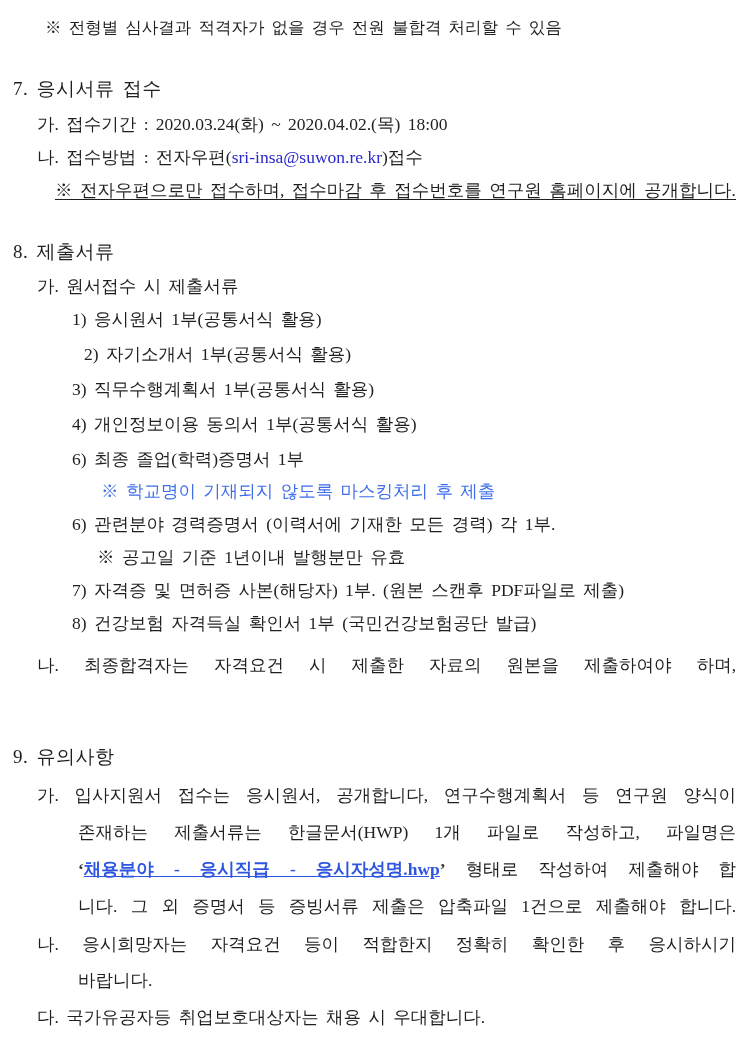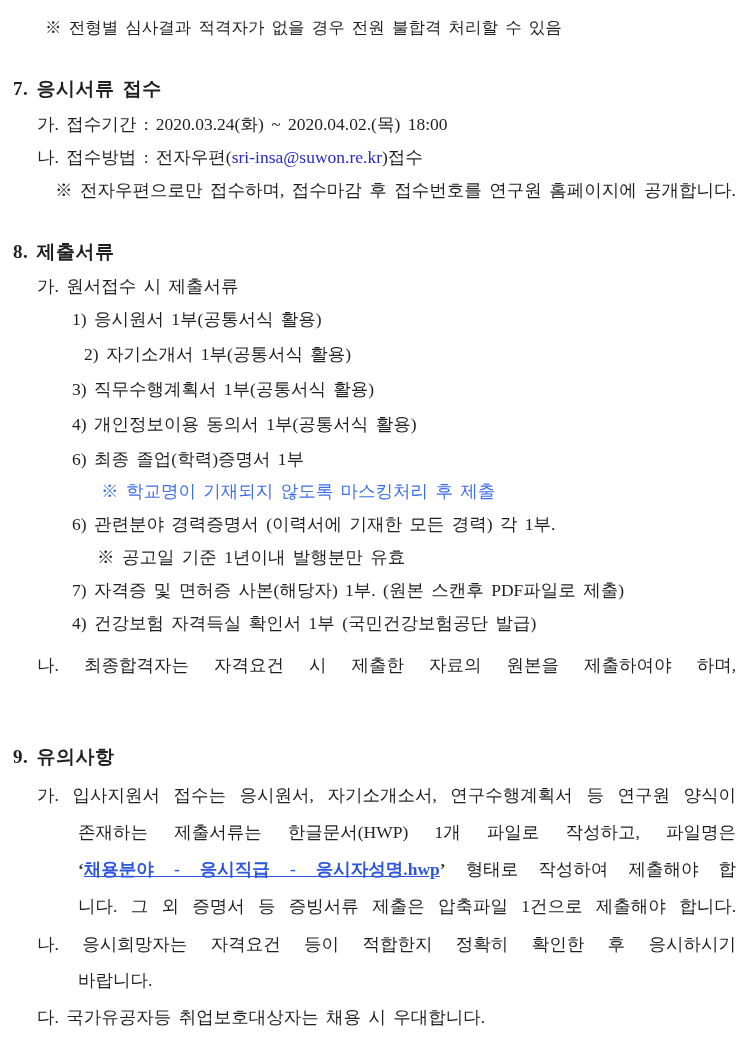--- a/index.html
+++ b/index.html
@@ -17,29 +17,30 @@
     height:1043px;
     background:var(--page-bg);
     font-family:"Liberation Serif","DejaVu Serif",serif;
     color:var(--text-color);
     font-size:17.5px;
     line-height:23px;
     word-spacing:3px;
     overflow:hidden;
   }
   .line{position:absolute;white-space:nowrap;}
-  .heading{font-weight:700;font-size:19px;letter-spacing:0.5px;}
+  .heading{font-weight:400;font-size:19px;letter-spacing:0.5px;}
   .just{
     white-space:normal;
     text-align:justify;
     text-align-last:justify;
     -moz-text-align-last:justify;
   }
   .small{font-size:16.5px;}
   .u{
+    text-decoration:underline;
     text-underline-offset:3px;
   }
   .email{color:var(--email-blue);cursor:pointer;}
   .blue-note{color:var(--masking-blue);}
   .fname{color:var(--filename-blue);font-weight:700;text-decoration:underline;}
   .fq{font-weight:700;color:#333333;}
 </style>
 </head>
 <body>
 
@@ -70,28 +71,28 @@
   <div class="line" style="top:448px;left:72px">6) 최종 졸업(학력)증명서 1부</div>
 
   <div class="line blue-note" style="top:480px;left:101px">※ 학교명이 기재되지 않도록 마스킹처리 후 제출</div>
 
   <div class="line" style="top:513px;left:72px">6) 관련분야 경력증명서 (이력서에 기재한 모든 경력) 각 1부.</div>
 
   <div class="line" style="top:546px;left:97px">※ 공고일 기준 1년이내 발행분만 유효</div>
 
   <div class="line" style="top:579px;left:72px">7) 자격증 및 면허증 사본(해당자) 1부. (원본 스캔후 PDF파일로 제출)</div>
 
-  <div class="line" style="top:612px;left:72px">4) 건강보험 자격득실 확인서 1부 (국민건강보험공단 발급)</div>
+  <div class="line" style="top:612px;left:72px">8) 건강보험 자격득실 확인서 1부 (국민건강보험공단 발급)</div>
 
   <div class="line just" style="top:654px;left:37px;right:14px">나. 최종합격자는 자격요건 시 제출한 자료의 원본을 제출하여야 하며,</div>
 
 
   <div class="line heading" style="top:745px;left:13px">9. 유의사항</div>
 
-  <div class="line just" style="top:784px;left:37px;right:14px">가. 입사지원서 접수는 응시원서, 자기소개소서, 연구수행계획서 등 연구원 양식이</div>
+  <div class="line just" style="top:784px;left:37px;right:14px">가. 입사지원서 접수는 응시원서, 공개합니다, 연구수행계획서 등 연구원 양식이</div>
 
   <div class="line just" style="top:821px;left:78px;right:14px">존재하는 제출서류는 한글문서(HWP) 1개 파일로 작성하고, 파일명은</div>
 
   <div class="line just" style="top:858px;left:78px;right:14px"><span class="fq">‘</span><span class="fname">채용분야 - 응시직급 - 응시자성명.hwp</span><span class="fq">’</span><span> 형태로 작성하여 제출해야 합</span></div>
 
   <div class="line just" style="top:895px;left:78px;right:14px">니다. 그 외 증명서 등 증빙서류 제출은 압축파일 1건으로 제출해야 합니다.</div>
 
   <div class="line just" style="top:933px;left:37px;right:14px">나. 응시희망자는 자격요건 등이 적합한지 정확히 확인한 후 응시하시기</div>
 
   <div class="line" style="top:969px;left:78px">바랍니다.</div>

